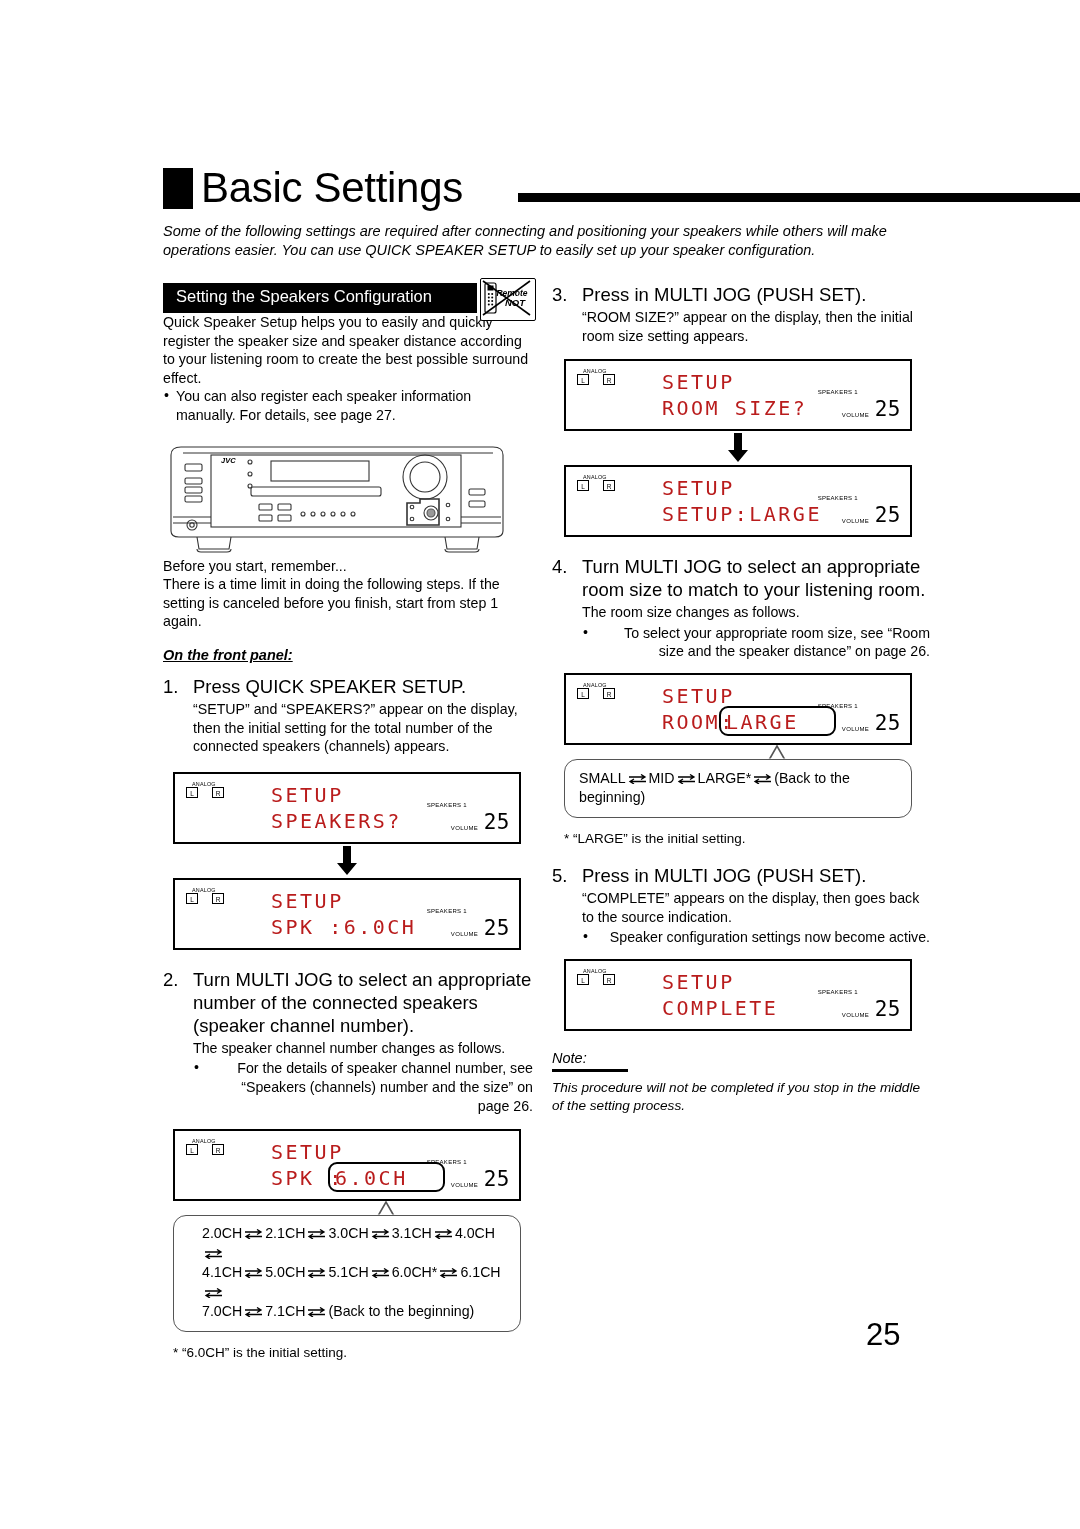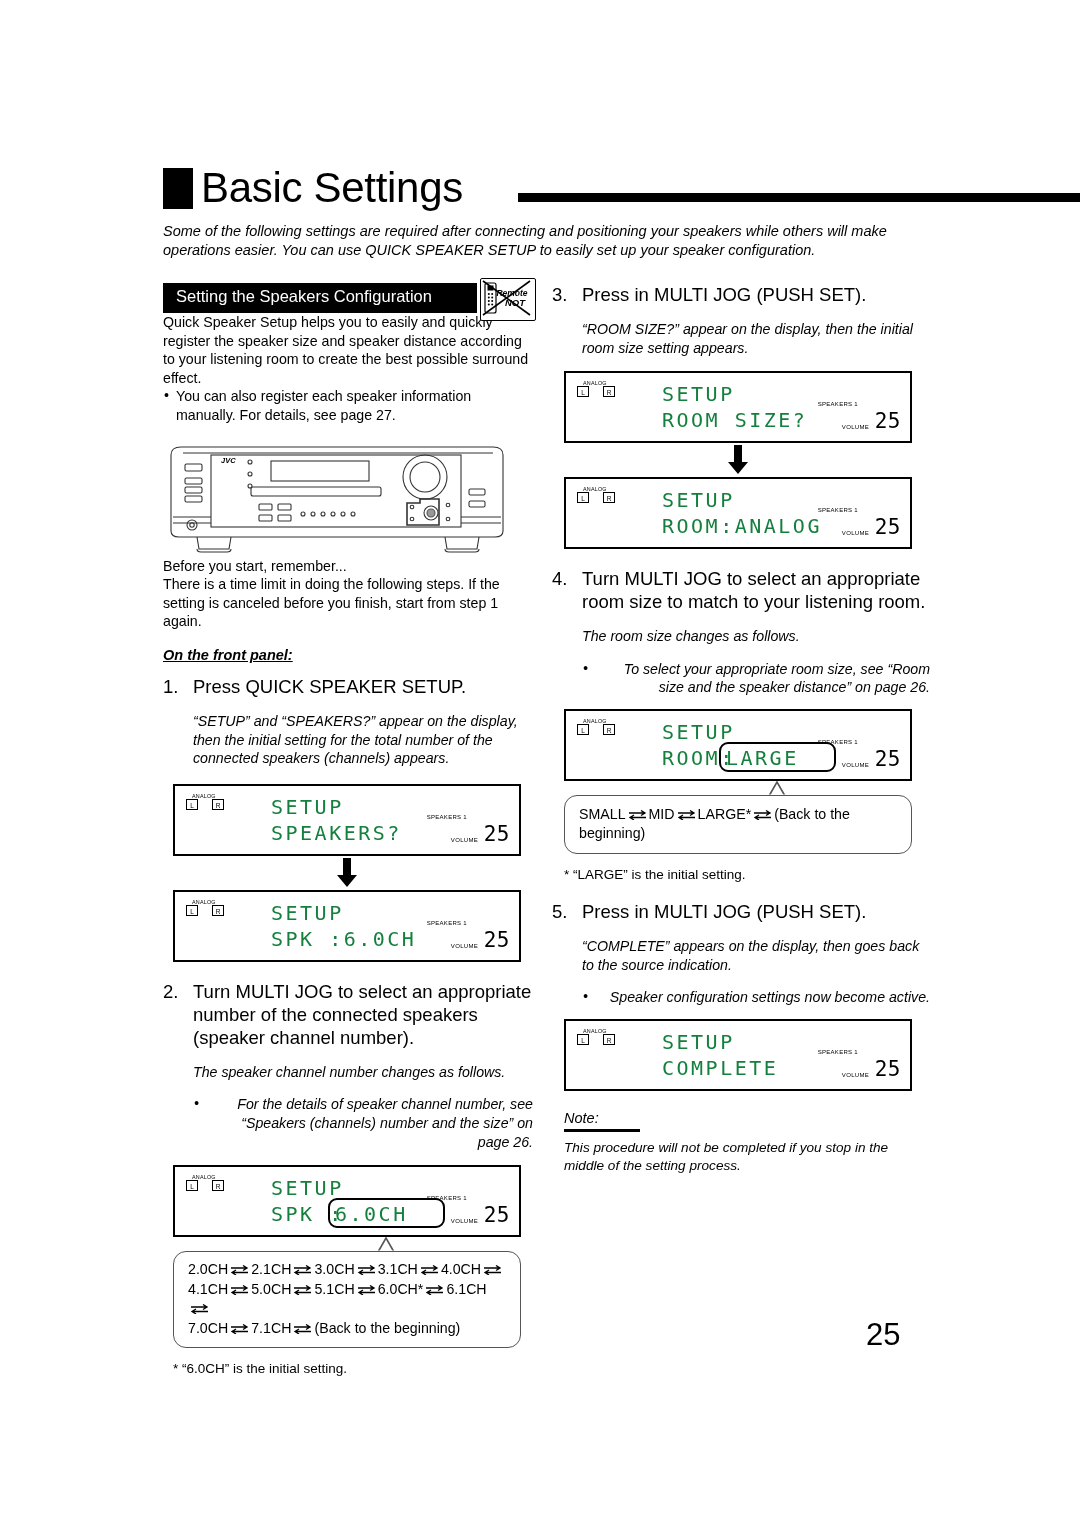--- a/index.html
+++ b/index.html
@@ -147,22 +147,21 @@
   .step-num {
     position: absolute;
     left: 0;
     top: 0;
     font-size: 18.5px;
   }
   .step-sub {
     padding-left: 30px;
     font-size: 14.2px;
     line-height: 18.6px;
-    margin-top: 14px;
-    font-style: italic;
+    margin-top: 2px;
   }
   .step-sub .bullet { padding-left: 13px; text-align: right; }
 
   
   .receiver {
     margin-top: 14px;
     width: 360px;
     height: 118px;
   }
 
@@ -203,21 +202,21 @@
   .lcd-lr span.l { left: 0; }
   .lcd-lr span.r { left: 26px; }
 
   .lcd-line1, .lcd-line2 {
     position: absolute;
     left: 96px;
     font-family: "DejaVu Sans Mono", monospace;
     font-size: 20px;
     letter-spacing: 2.5px;
     white-space: pre;
-    color: #15803d;
+    color: #b91c1c;
   }
   .lcd-line1 { top: 9px; }
   .lcd-line2 { top: 35px; }
 
   .lcd-speakers {
     position: absolute;
     right: 52px;
     top: 28px;
     font-size: 6px;
     letter-spacing: 0.3px;
@@ -268,21 +267,21 @@
   .callout-pointer {
     position: absolute;
     left: 0; top: -14px;
     width: 348px;
     height: 16px;
   }
   .callout {
     border: 1.6px solid #555;
     border-radius: 13px;
     background: #fff;
-    padding: 8px 12px 9px 14px;
+    padding: 8px 12px 9px 28px;
     font-size: 14.2px;
     line-height: 19.5px;
     box-sizing: border-box;
     position: relative;
   }
   .callout.small {
     padding: 9px 12px 9px 14px;
   }
   .arrow-gl {
     display: inline-block;
@@ -592,21 +591,21 @@
         </svg>
       </div>
 
       <div class="lcd">
         <div class="lcd-analog">ANALOG</div>
         <div class="lcd-lr">
           <span class="l">L</span>
           <span class="r">R</span>
         </div>
         <div class="lcd-line1">SETUP</div>
-        <div class="lcd-line2">ROOM:ANALOG</div>
+        <div class="lcd-line2">SETUP:LARGE</div>
         <div class="lcd-speakers">SPEAKERS 1</div>
         <div class="lcd-volume-label">VOLUME</div>
         <div class="lcd-volume-val">25</div>
       </div>
     </div>
 
     <div class="step mt18">
       <span class="step-num">4.</span>
       <span>Turn MULTI JOG to select an appropriate room size to match to your listening room.</span>
     </div>
@@ -672,21 +671,21 @@
           <span class="r">R</span>
         </div>
         <div class="lcd-line1">SETUP</div>
         <div class="lcd-line2">COMPLETE</div>
         <div class="lcd-speakers">SPEAKERS 1</div>
         <div class="lcd-volume-label">VOLUME</div>
         <div class="lcd-volume-val">25</div>
       </div>
     </div>
 
-    <div style="margin-top:18px;margin-left:12px;">
+    <div style="margin-top:18px;">
       <div class="note-head">Note:</div>
       <div class="note-rule"></div>
       <div class="note-body">This procedure will not be completed if you stop in the middle of the setting process.</div>
     </div>
 
   </div>
 
   <div class="page-number">25</div>
 
 </div>

